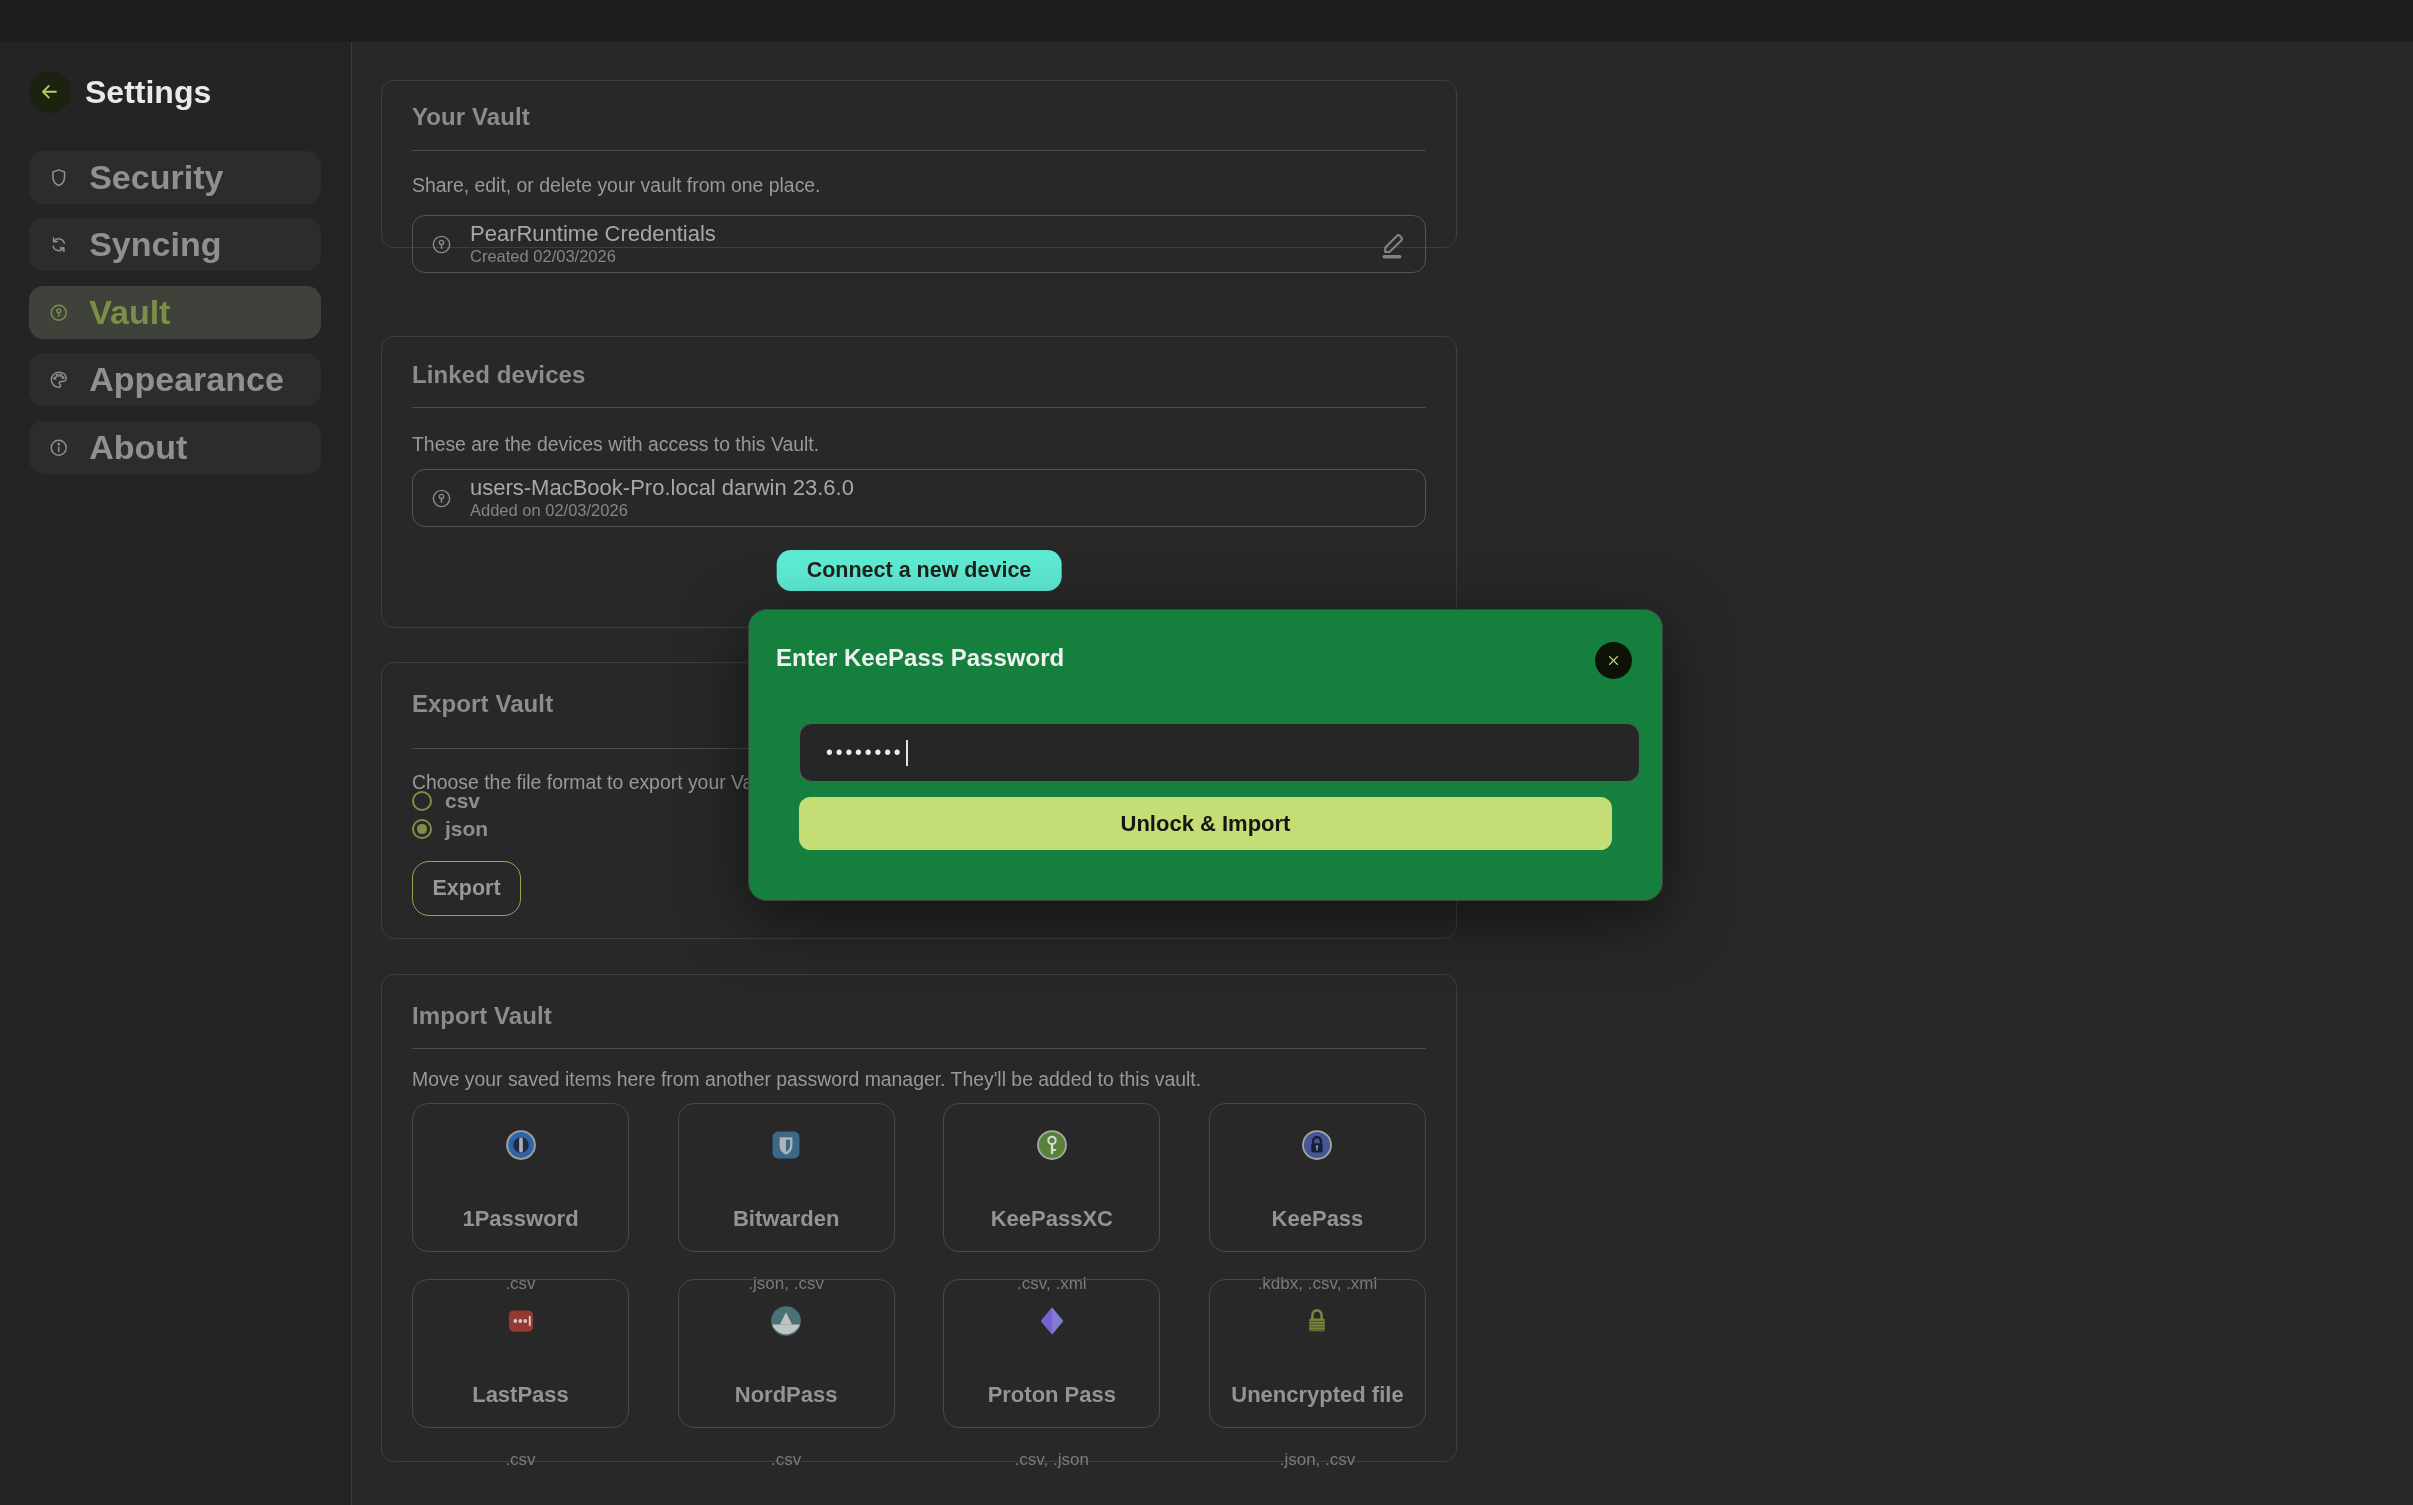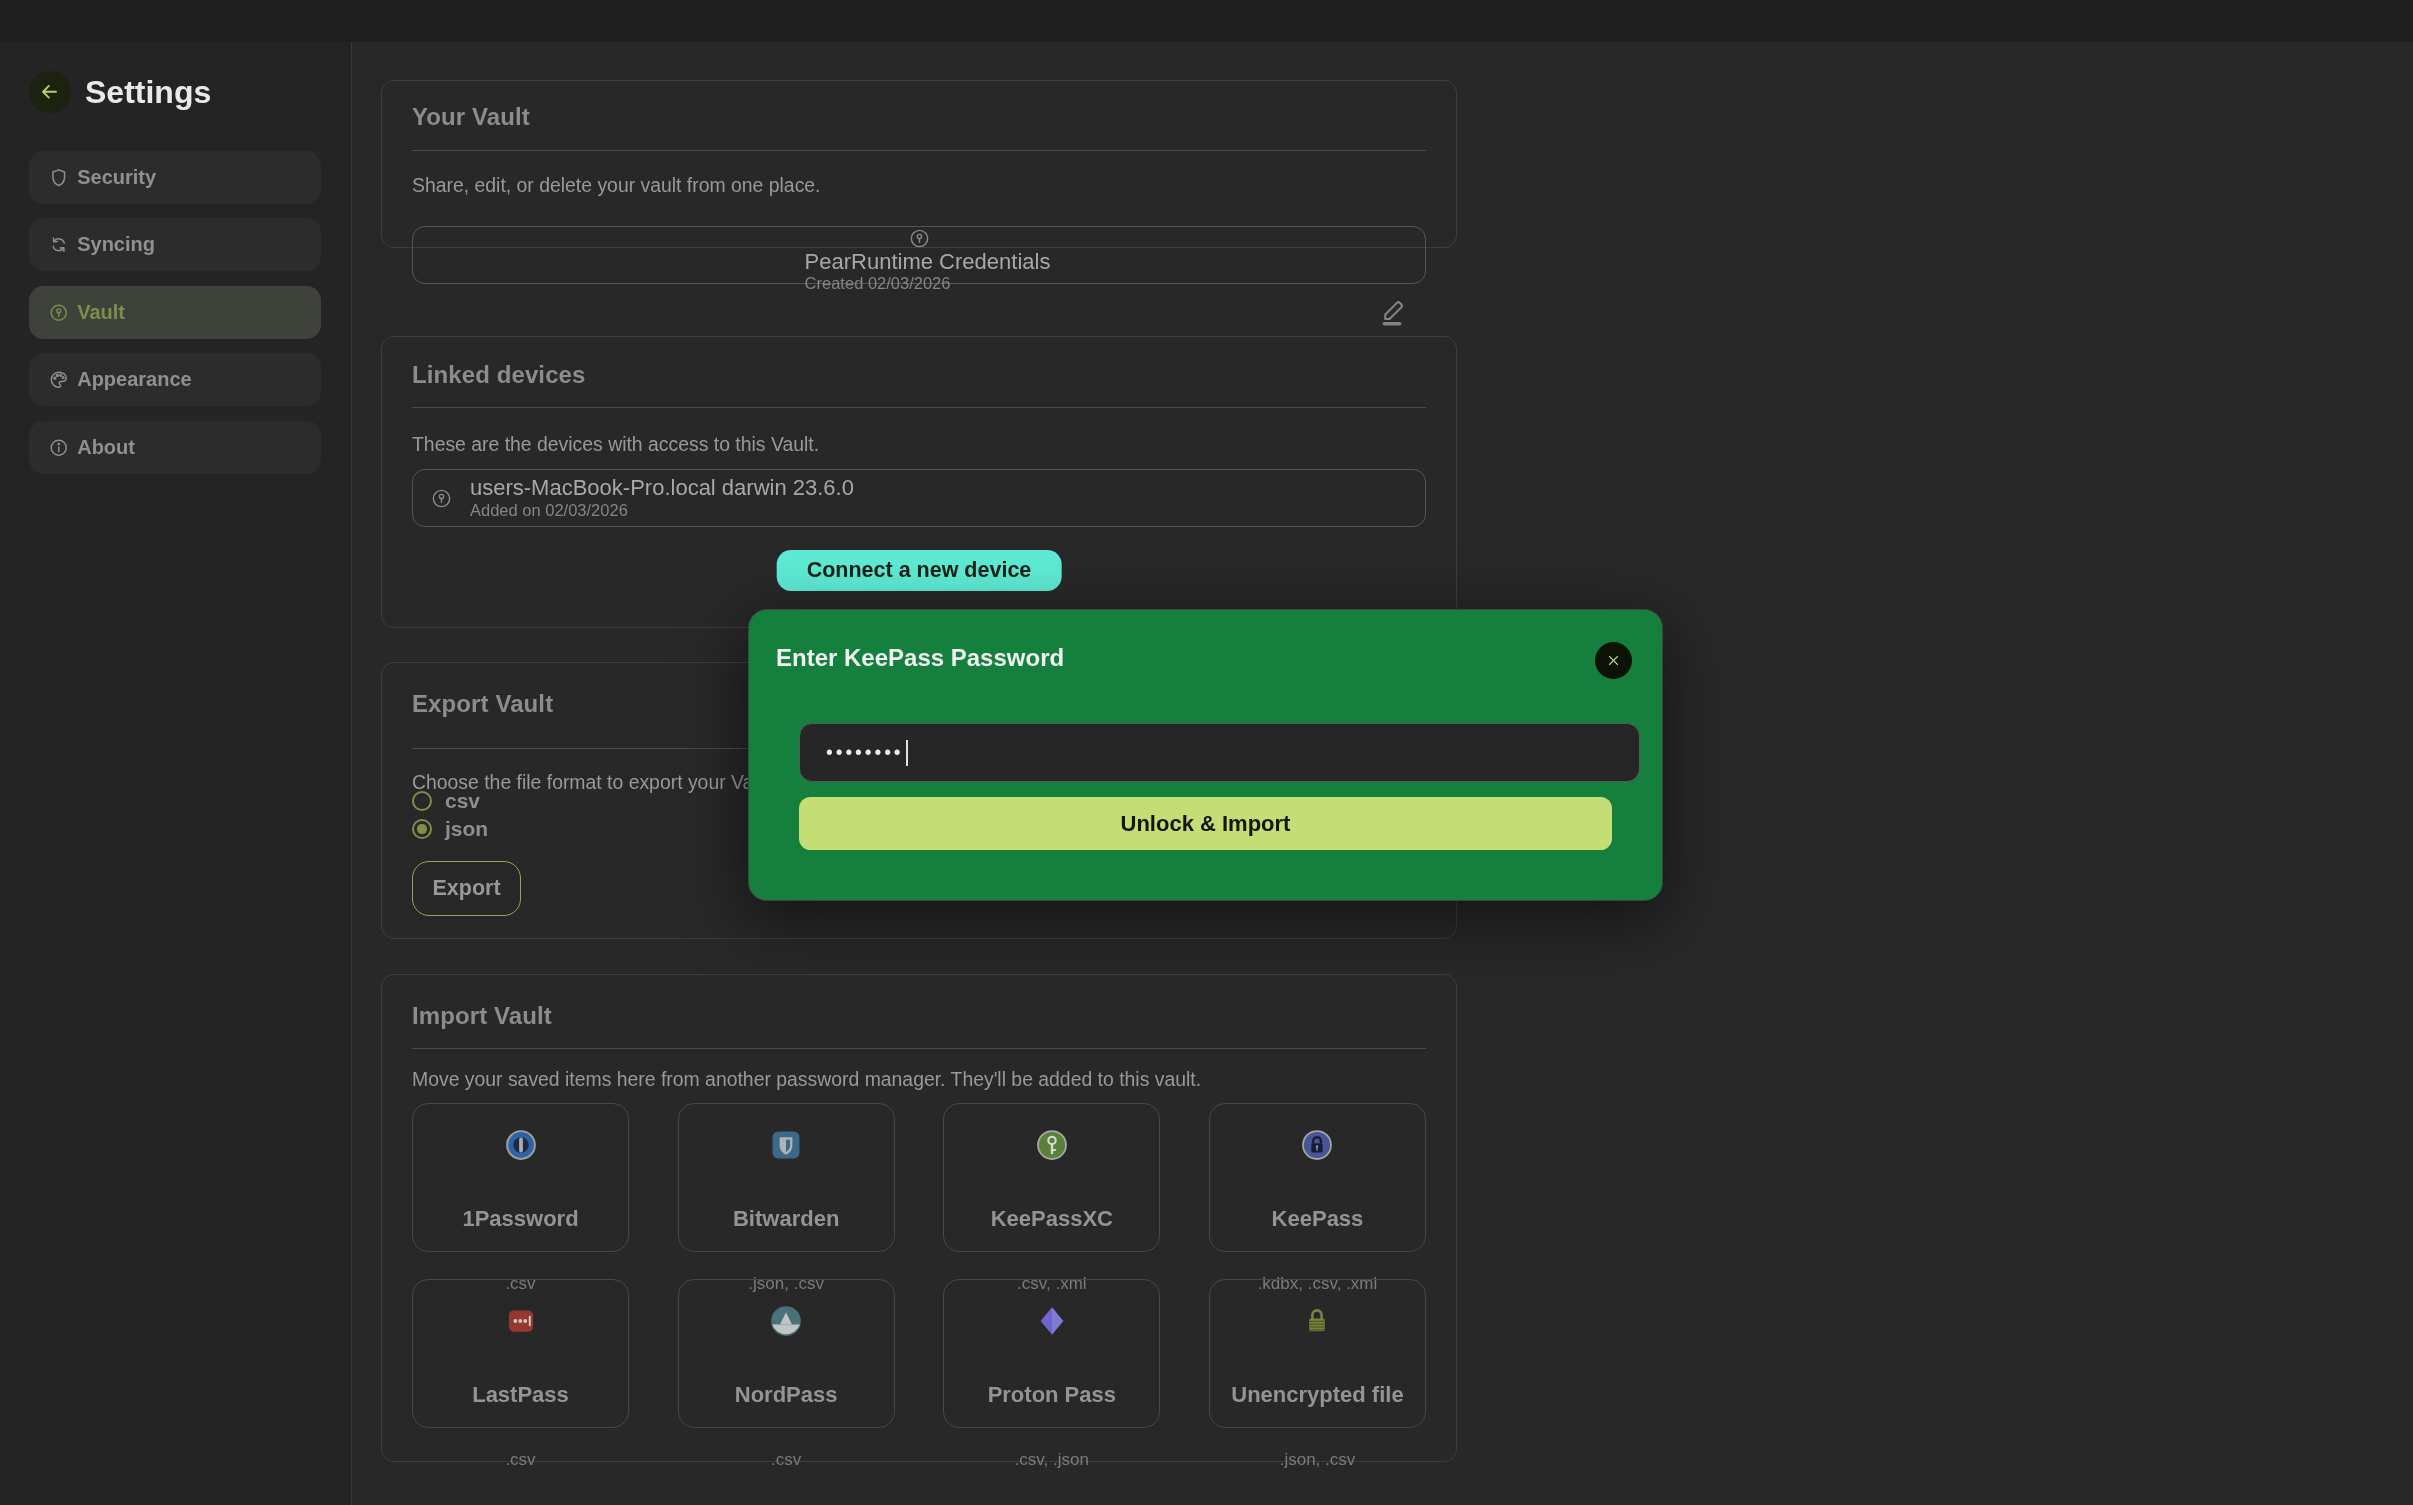--- a/index.html
+++ b/index.html
@@ -13,21 +13,21 @@
   #sidebar{left:0;top:42px;width:352px;height:1464px;background:#242424;border-right:1.4px solid #3b3b3b;}
   #main{left:352px;top:42px;width:2062px;height:1464px;background:#282828;}
 
   
   .back-btn{left:29px;top:71px;width:42px;height:42px;border-radius:50%;background:#1c2210;
             display:flex;align-items:center;justify-content:center;cursor:pointer;}
   .settings-title{left:85px;top:72px;height:40px;line-height:40px;font-size:32px;font-weight:700;color:#e9e9e9;}
   .side-item{left:29px;width:292px;height:53px;border-radius:14.4px;background:#2c2c2c;
              display:flex;align-items:center;padding-left:18.7px;cursor:pointer;}
   .side-item.selected{background:#3f413b;}
-  .side-item .lbl{margin-left:8px;font-size:20px;font-weight:700;color:#909090;}
+  .side-item .lbl{margin-left:20px;font-size:34px;font-weight:700;color:#909090;}
   .side-item.selected .lbl{color:#7d8e49;}
   .icon-30{width:21.5px;height:21.5px;flex:0 0 21.5px;}
 
   
   .card{left:381px;width:1076px;background:#282828;border:1.4px solid #3e3e3e;border-radius:13px;}
   .card-title{position:absolute;left:30px;font-size:24px;font-weight:700;color:#8c8c8c;letter-spacing:0.1px;}
   .card-divider{position:absolute;left:30px;right:30px;height:1.4px;background:#4b4b4b;}
   .card-desc{position:absolute;left:30px;font-size:19.4px;color:#999999;}
 
   .row-box{position:absolute;left:30px;right:30px;height:56px;border:1.4px solid #565656;border-radius:13px;
@@ -142,21 +142,21 @@
         <circle cx="12" cy="7.9" r="0.7" fill="#8f8f8f"></circle>
     </svg>
   </span>
   <span class="lbl">About</span>
 </div>
 
 <div class="abs card" style="top:80px;height:168px;">
   <div class="card-title" style="top:21.5px;">Your Vault</div>
   <div class="card-divider" style="top:69px;"></div>
   <div class="card-desc" style="top:93px;">Share, edit, or delete your vault from one place.</div>
-  <div class="row-box" style="top:145px;flex-direction:column;">
+  <div class="row-box" style="top:134px;">
     <span>
       <svg width="23" height="23" viewBox="0 0 24 24" fill="none" stroke="#8a8a8a" stroke-width="1.5" stroke-linecap="round">
         <circle cx="12" cy="12" r="8.5"></circle>
           <circle cx="12" cy="9.9" r="2.2"></circle>
           <line x1="12" y1="12.2" x2="12" y2="15.9"></line>
       </svg>
     </span>
     <span class="row-text">
       <span class="row-title">PearRuntime Credentials</span>
       <span class="row-sub">Created 02/03/2026</span>

